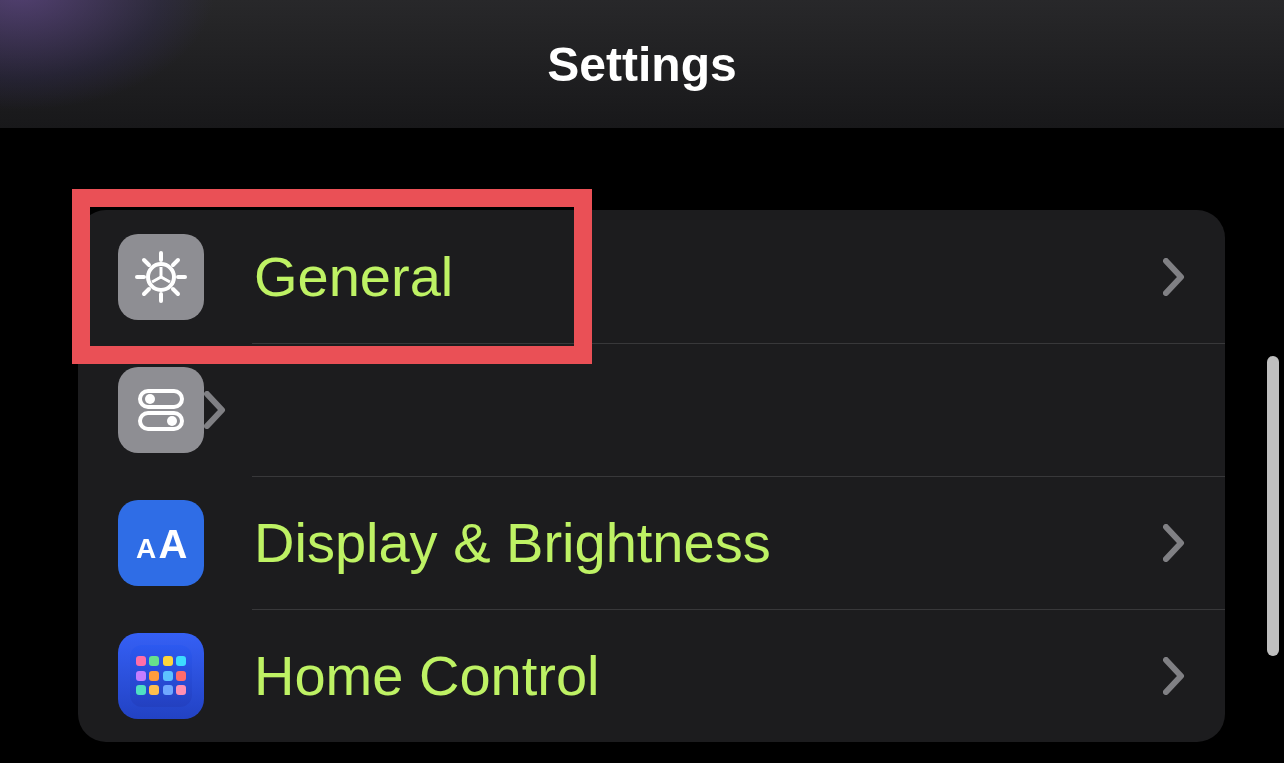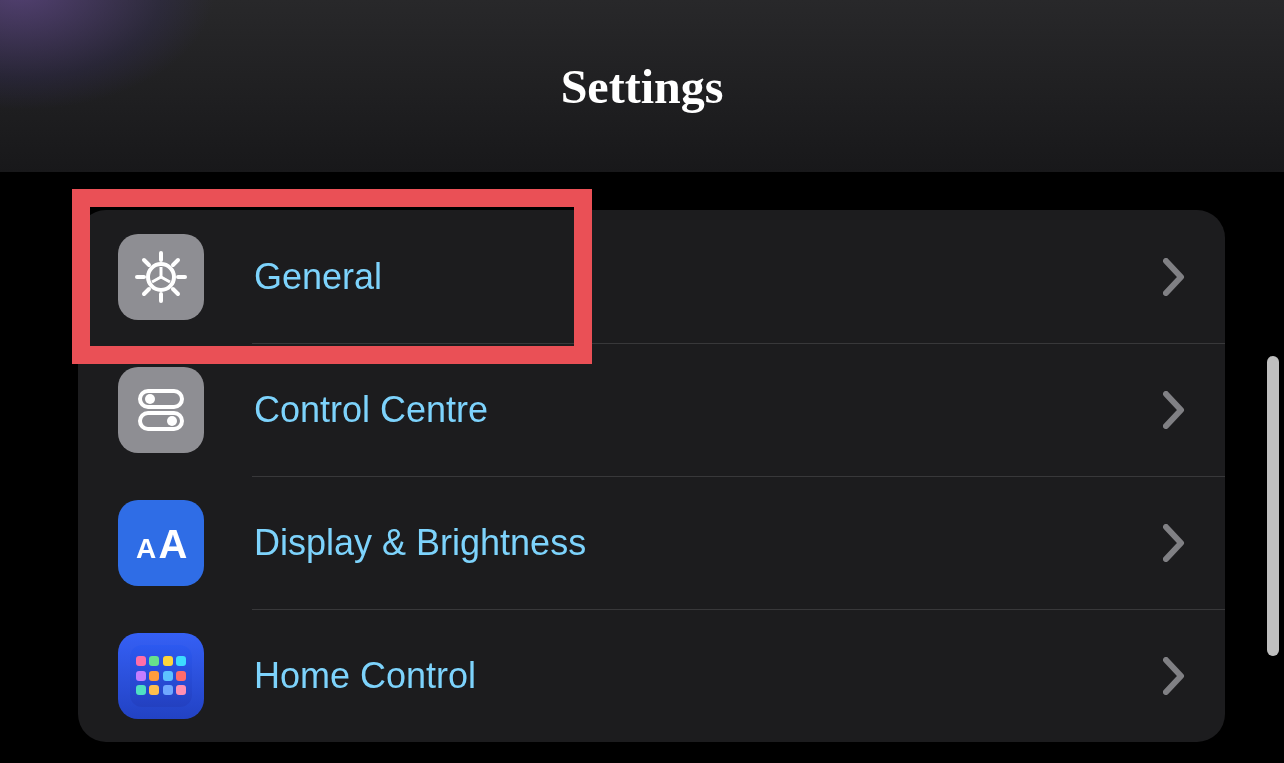--- a/index.html
+++ b/index.html
@@ -18,28 +18,27 @@
   *{box-sizing:border-box;margin:0;padding:0}
   html,body{width:1284px;height:763px;overflow:hidden}
   body{
     background:var(--bg-black);
     font-family:-apple-system,"SF Pro Display","Helvetica Neue",Arial,sans-serif;
     color:var(--text);
     position:relative;
   }
   
   .header{
-    height:172px;
+    height:128px;
     width:100%;
     display:flex;
     align-items:center;
     justify-content:center;
     background:linear-gradient(180deg,#28282a 0%,#18181a 100%);
     position:relative;
-    font-family:Liberation Serif, serif;
   }
   .header::before{ 
     content:"";
     position:absolute;
     left:0;top:0;
     width:340px;height:132px;
     background:radial-gradient(ellipse 260px 160px at 20px -10px, rgba(110,80,160,0.6), rgba(60,50,110,0.25) 55%, rgba(0,0,0,0) 75%);
     pointer-events:none;
   }
   .header-title{
@@ -84,25 +83,25 @@
   .row-icon{
     width:86px;
     height:86px;
     border-radius:20px;
     display:flex;
     align-items:center;
     justify-content:center;
     flex-shrink:0;
   }
   .row-label{
-    font-size:36px;
+    font-size:56px;
     font-weight:400;
     margin-left:50px;
     flex:1;
-    color:#7dd3fc;
+    color:#bef264;
   }
   .chevron{
     flex-shrink:0;
   }
   .chevron svg{display:block}
   
   .highlight-box{
     position:absolute;
     left:72px;
     top:189px;
@@ -183,21 +182,20 @@
       <div class="row-icon" style="background:var(--icon-gray)">
         <svg width="62" height="62" viewBox="0 0 62 62">
           <g fill="none" stroke="#fff" stroke-width="4">
             <rect x="10" y="12" width="42" height="16" rx="8"></rect>
             <circle cx="20" cy="20" r="5" fill="#fff" stroke="none"></circle>
             <rect x="10" y="34" width="42" height="16" rx="8"></rect>
             <circle cx="42" cy="42" r="5" fill="#fff" stroke="none"></circle>
           </g>
         </svg>
       </div>
-      <div class="row-label">Control Centre</div>
       <div class="chevron">
         <svg width="22" height="38" viewBox="0 0 22 38">
             <polyline points="3,3 18,19 3,35" fill="none" stroke="#808084" stroke-width="6" stroke-linecap="round" stroke-linejoin="round"></polyline>
           </svg>
       </div>
     </div>
   </div>
 
   <div class="row">
     <div class="row-content">

